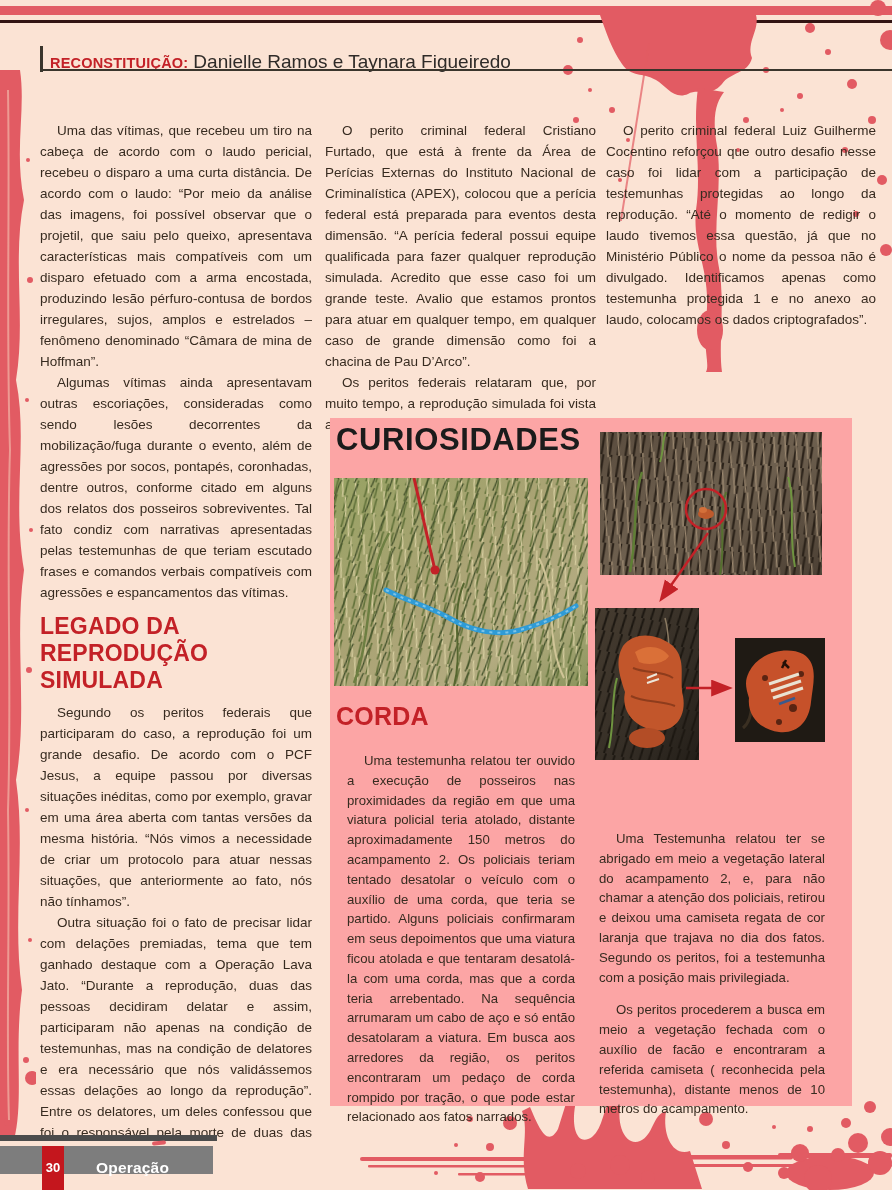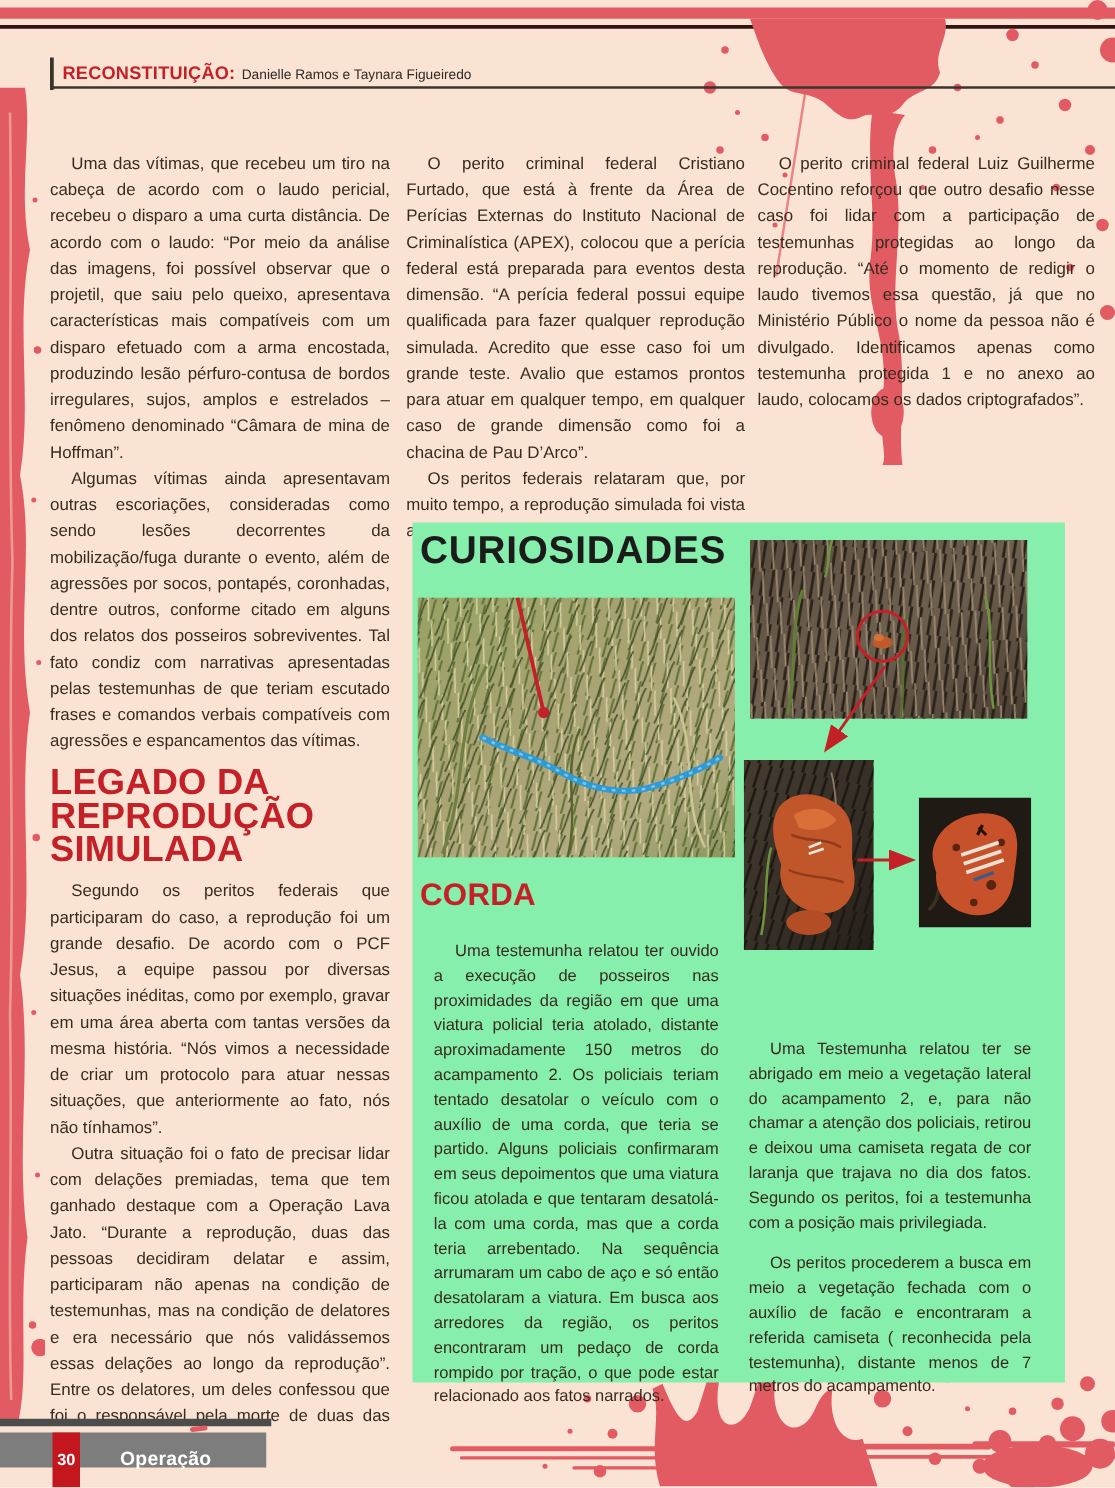--- a/index.html
+++ b/index.html
@@ -7,32 +7,32 @@
         font-family:"Liberation Sans","DejaVu Sans",sans-serif;color:#372b20;}
   
   .topbar{position:absolute;left:0;top:6px;width:892px;height:9px;background:#e25b63;}
   .topline{position:absolute;left:0;top:20px;width:892px;height:3px;background:#321413;}
   .scratch{position:absolute;left:634px;top:42px;width:2px;height:180px;background:rgba(226,91,99,.7);transform:rotate(9deg);}
   .splat-svg{position:absolute;pointer-events:none;}
   
   .kicker-tick{position:absolute;left:40px;top:46px;width:3px;height:26px;background:#3a352c;}
   .kicker-row{position:absolute;left:50px;top:51px;font-size:14.5px;white-space:nowrap;}
   .kicker-label{color:#c32127;font-weight:bold;letter-spacing:.2px;margin-top:20px;}
-  .kicker-authors{color:#2f2b28;font-weight:normal;font-size:11px;margin-left:5px;}
+  .kicker-authors{color:#2f2b28;font-weight:normal;font-size:19px;margin-left:5px;}
   .head-rule{position:absolute;left:40px;top:69px;width:852px;height:2px;background:#3a352c;}
   
   .col{position:absolute;top:120px;font-size:13.5px;line-height:21px;text-align:justify;}
   .col p{margin:0;}
   .col1{left:40px;width:272px;}
   .col2{left:325px;width:271px;}
   .col3{left:606px;width:270px;}
   .ind{text-indent:17px;}
-  .red-h{color:#c32127;font-weight:bold;font-size:29px;line-height:27px;margin:10px 0 8px;letter-spacing:.2px;text-align:left;text-indent:0;}
-  
-  .panel{position:absolute;left:330px;top:418px;width:522px;height:688px;background:#86efac;}
+  .red-h{color:#c32127;font-weight:bold;font-size:23px;line-height:27px;margin:10px 0 8px;letter-spacing:.2px;text-align:left;text-indent:0;}
+  
+  .panel{position:absolute;left:330px;top:418px;width:522px;height:688px;background:#fca5a5;}
   .panel-title{position:absolute;left:6px;top:4px;margin:0;font-size:31px;font-weight:bold;color:#1b1b1b;letter-spacing:.6px;}
   .fig{position:absolute;display:block;}
   .fig-corda{left:4px;top:60px;}
   .fig-veg{left:270px;top:14px;}
   .fig-shirt{left:265px;top:190px;}
   .fig-closeup{left:405px;top:220px;}
   .overlay-arrows{position:absolute;left:260px;top:0;pointer-events:none;}
   .sub-h{position:absolute;margin:0;color:#c32127;font-weight:bold;font-size:25px;letter-spacing:.2px;}
   .h-corda{left:6px;top:284px;}
   .h-camiseta{left:264px;top:364px;}
@@ -272,21 +272,21 @@
       <line x1="96" y1="270" x2="138" y2="270" stroke="#c32127" stroke-width="2.4" marker-end="url(#ah)"></line>
     </svg>
 
     <h3 class="sub-h h-corda">CORDA</h3>
     <div class="sub-body corda-body">
       <p class="ind">Uma testemunha relatou ter ouvido a execução de posseiros nas proximidades da região em que uma viatura policial teria atolado, distante aproximadamente 150 metros do acampamento 2. Os policiais teriam tentado desatolar o veículo com o auxílio de uma corda, que teria se partido. Alguns policiais confirmaram em seus depoimentos que uma viatura ficou atolada e que tentaram desatolá-la com uma corda, mas que a corda teria arrebentado. Na sequência arrumaram um cabo de aço e só então desatolaram a viatura.  Em busca aos arredores da região, os peritos encontraram um pedaço de corda rompido por tração, o que pode estar relacionado aos fatos narrados.</p>
     </div>
 
     <div class="sub-body cam-body">
       <p class="ind">Uma Testemunha  relatou ter se abrigado em meio a vegetação lateral do acampamento 2, e, para não chamar a atenção dos policiais, retirou e deixou uma camiseta regata de cor laranja que trajava no dia dos fatos. Segundo os peritos, foi a testemunha com a posição mais privilegiada.</p>
-      <p class="ind">Os peritos procederem a busca em meio a vegetação fechada com o auxílio de facão e encontraram a referida camiseta ( reconhecida pela testemunha), distante menos de 7 metros do acampamento.</p>
+      <p class="ind">Os peritos procederem a busca em meio a vegetação fechada com o auxílio de facão e encontraram a referida camiseta ( reconhecida pela testemunha), distante menos de 10 metros do acampamento.</p>
     </div>
   </section>
 
   <div class="footer-rule"></div>
   <div class="red-dash"></div>
   <div class="footer-bar">
     <div class="pagenum-box">30</div>
     <div class="mag-title">Operação Federal</div>
   </div>
 

